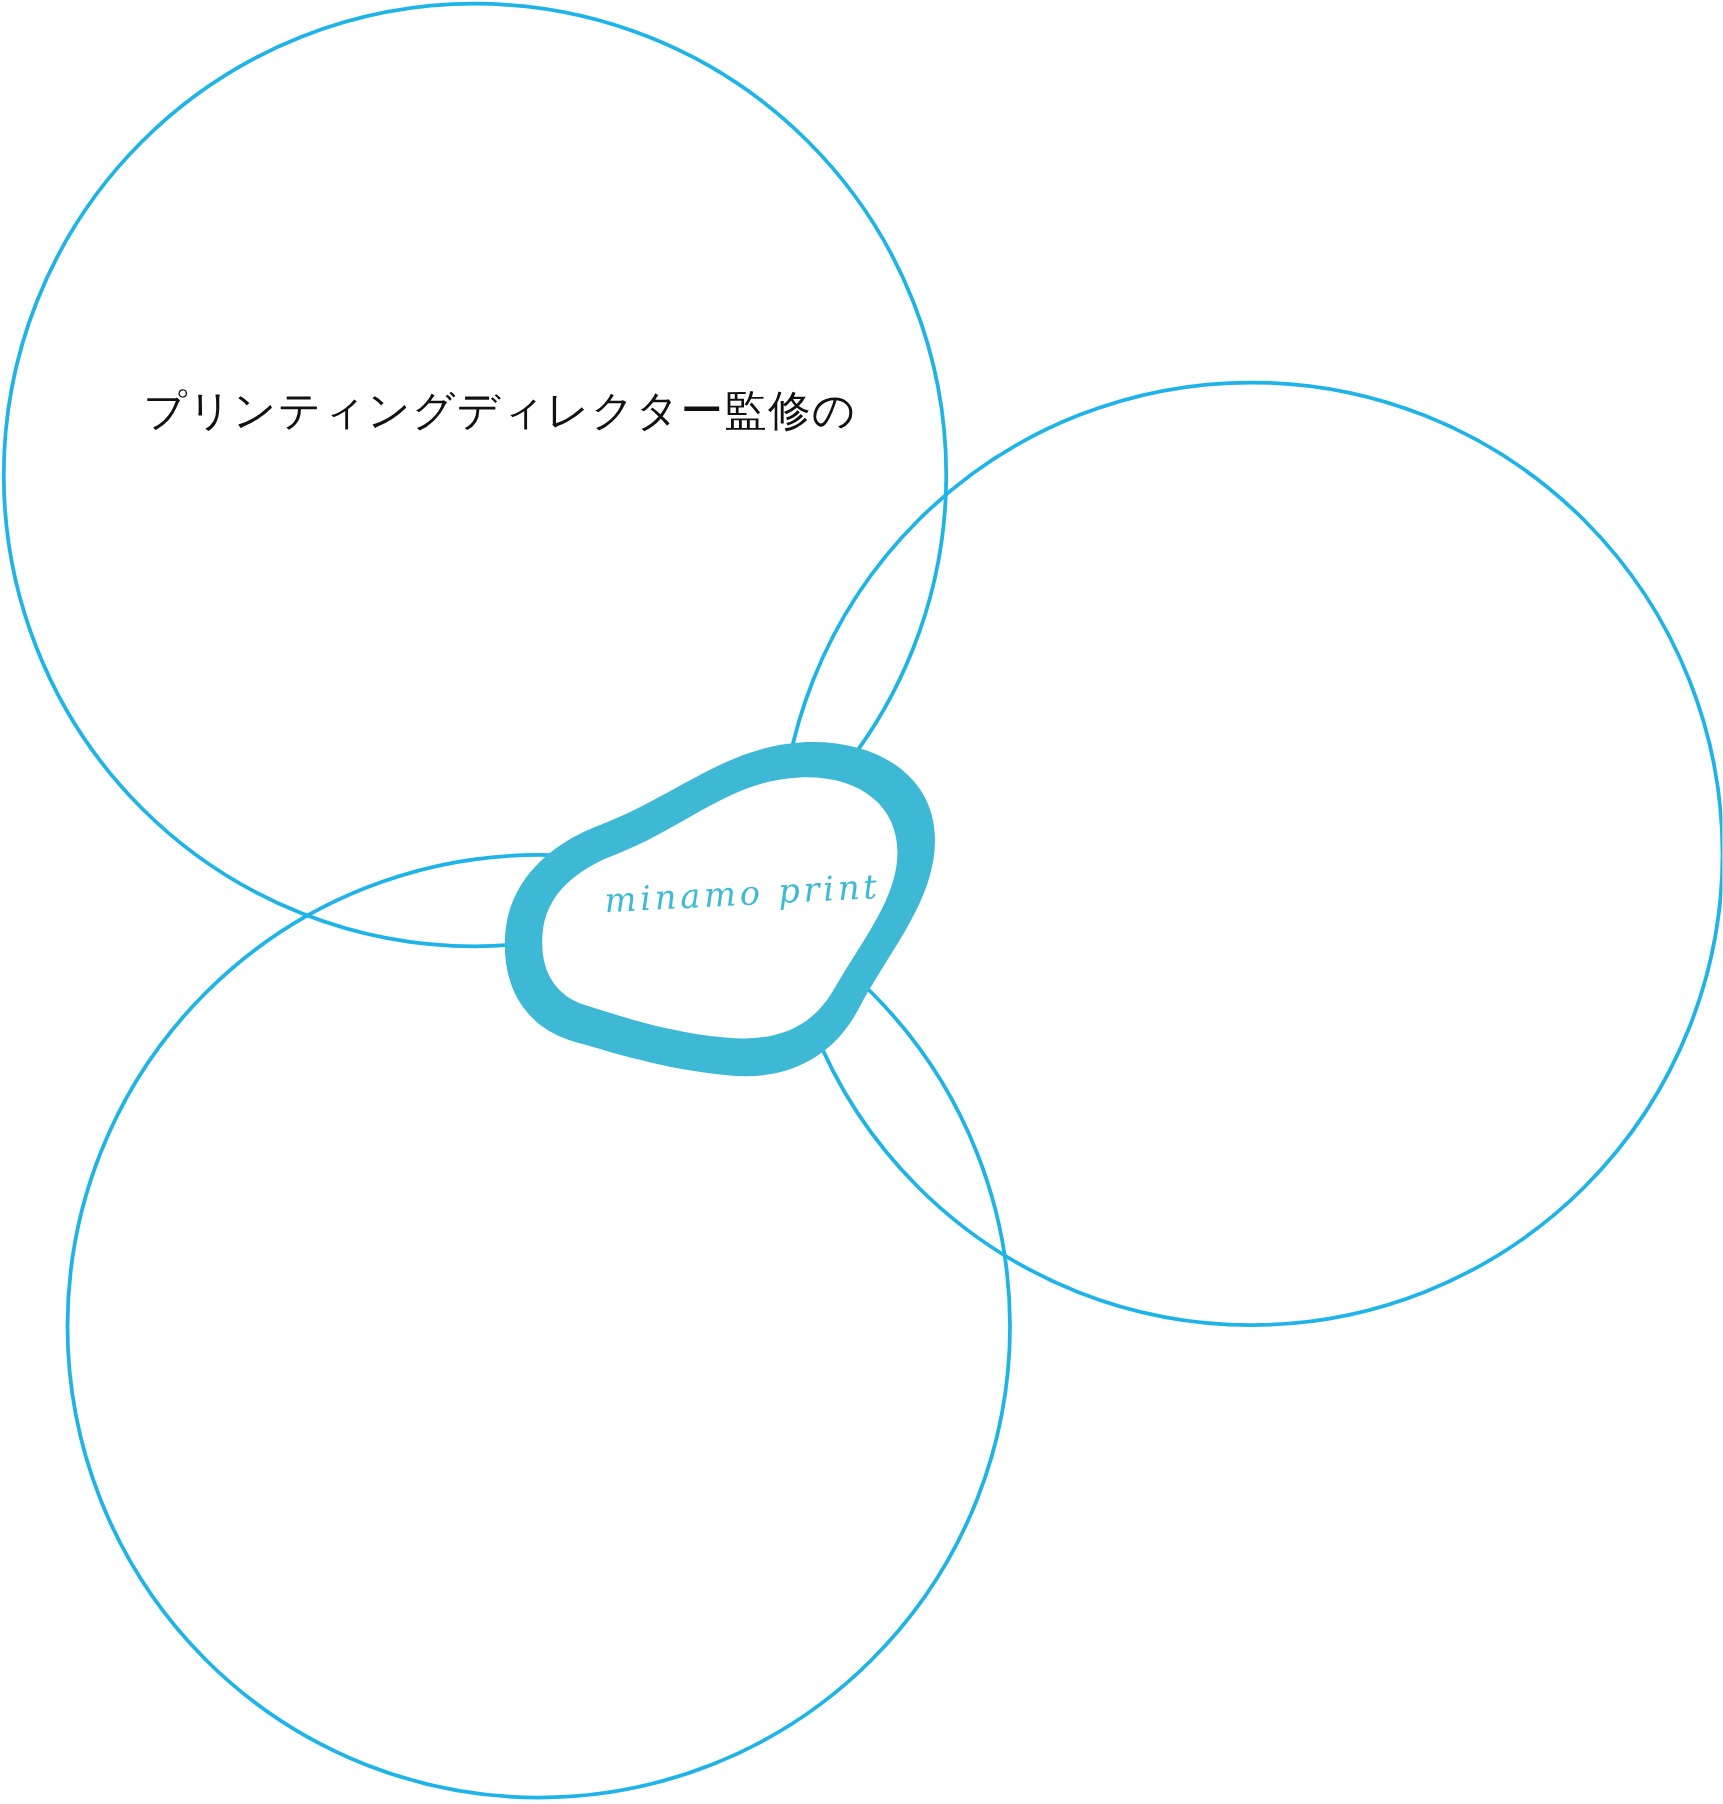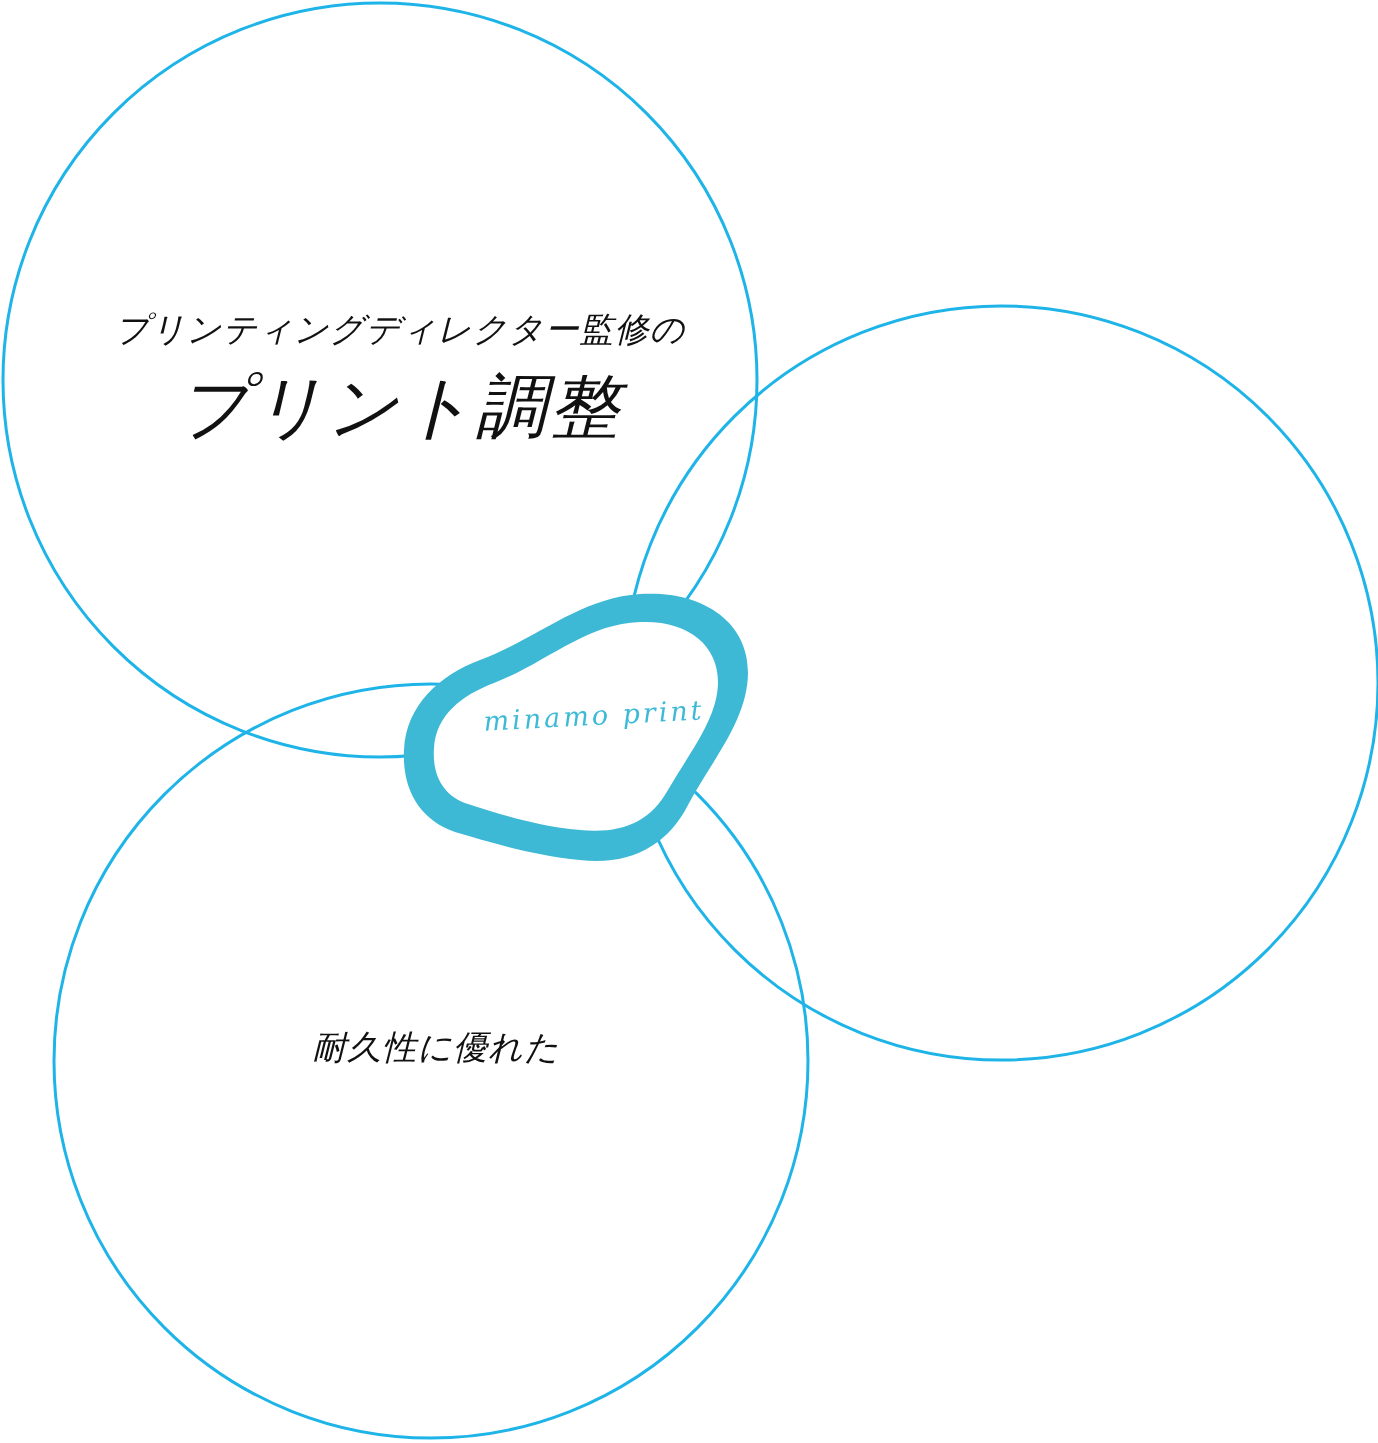--- a/index.html
+++ b/index.html
@@ -22,21 +22,20 @@
       width: 1378px;
       height: 1443px;
     }
     .label {
       position: absolute;
       white-space: nowrap;
       text-align: center;
       transform: translateX(-50%);
       line-height: 1;
       color: #111111;
-      font-style: italic;
     }
     .label .sub {
       display: block;
       font-size: 34px;
       letter-spacing: 1px;
       font-weight: 400;
     }
     .label .main {
       display: block;
       font-size: 70px;
@@ -88,21 +87,19 @@
              C 443 796, 432 775, 434 748
              C 436 715, 462 695, 494 683
              C 548 662, 585 624, 640 622 Z" fill="#ffffff"></path>
   </g>
 </svg>
 
 <div class="logo-text">minamo print</div>
 
 <div class="label" id="label-a">
   <span class="sub">プリンティングディレクター監修の</span>
-  <span class="main">プリント調整</span>
 </div>
 
 <div class="label" id="label-b">
 </div>
 
 <div class="label" id="label-c">
-  <span class="sub">耐久性に優れた</span>
 </div>
 
 </body></html>

